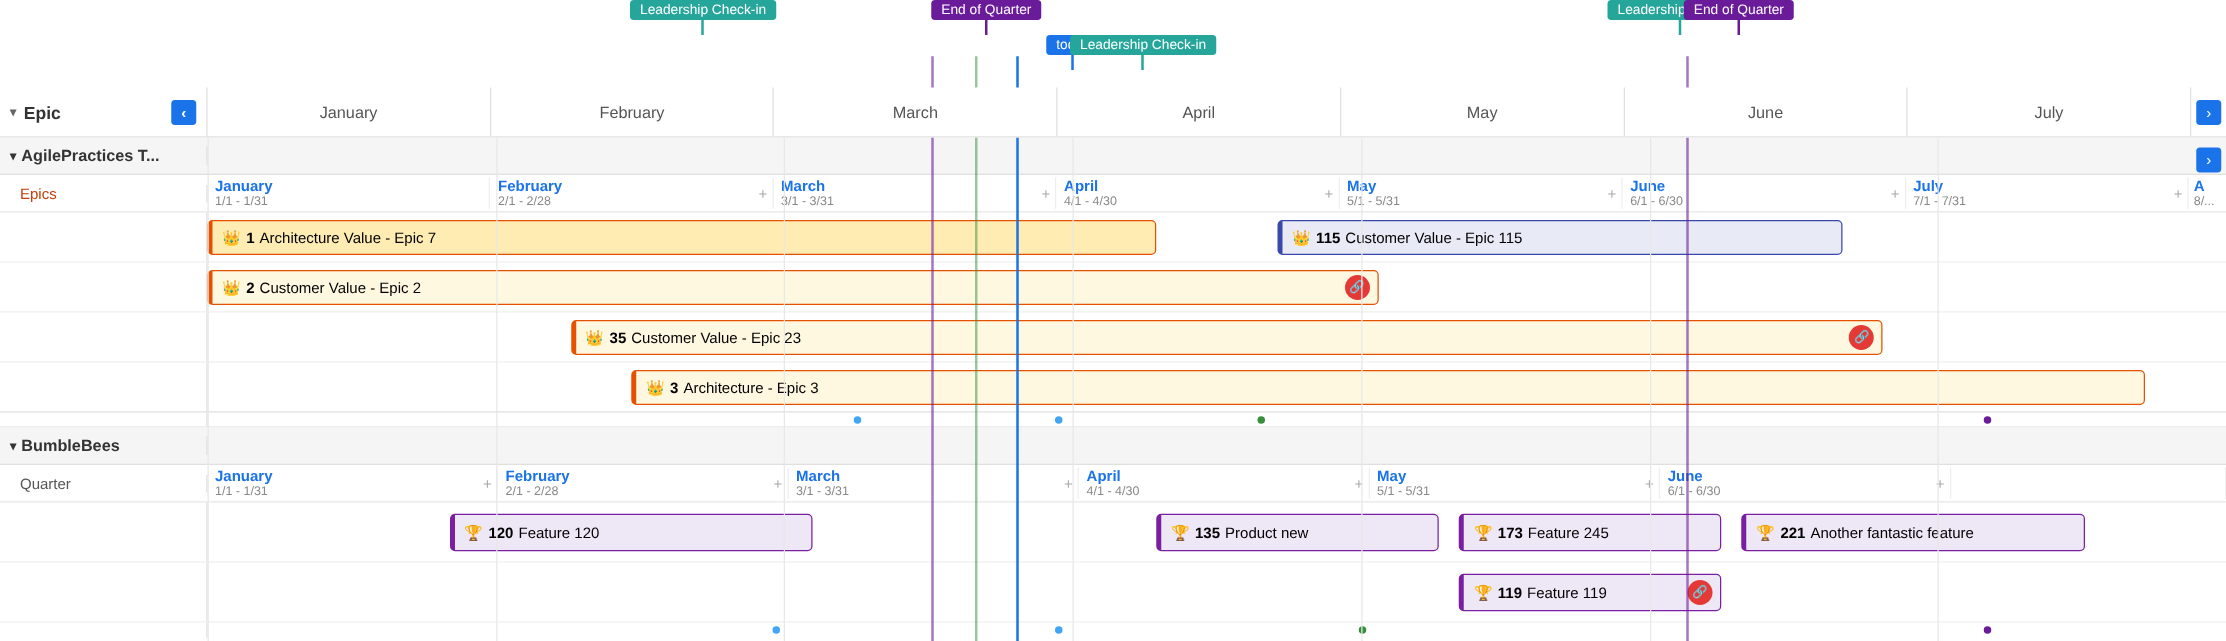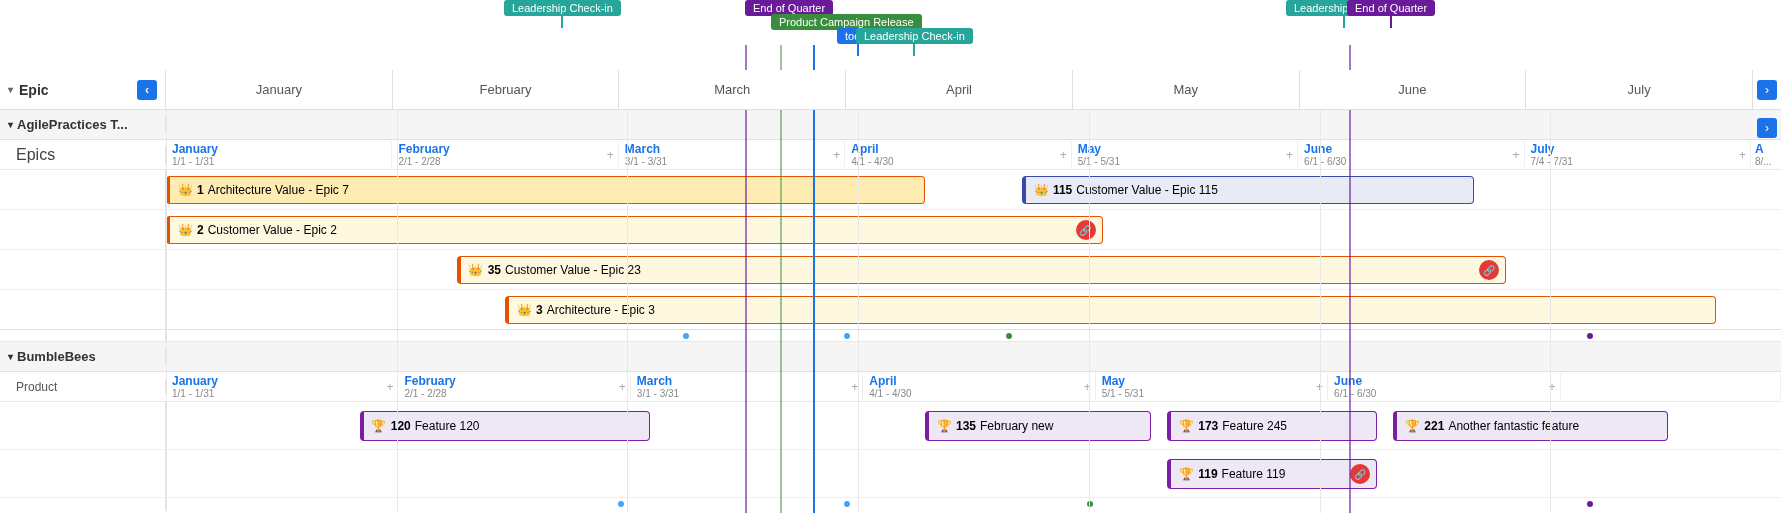--- a/index.html
+++ b/index.html
@@ -31,24 +31,20 @@
     <div style="position:absolute;left:338px;top:0;display:flex;flex-direction:column;align-items:center;">
       <div style="background:#26a69a;color:#fff;padding:2px 8px;border-radius:3px;font-size:11px;white-space:nowrap;">Leadership Check-in</div>
       <div style="width:2px;height:12px;background:#26a69a;"></div>
     </div>
 
     <div style="position:absolute;left:579px;top:0;display:flex;flex-direction:column;align-items:center;">
       <div style="background:#6a1b9a;color:#fff;padding:2px 8px;border-radius:3px;font-size:11px;white-space:nowrap;">End of Quarter</div>
       <div style="width:2px;height:12px;background:#6a1b9a;"></div>
     </div>
 
-    <div style="position:absolute;left:605px;top:14px;display:flex;flex-direction:column;align-items:center;">
-      <div style="background:#388e3c;color:#fff;padding:2px 8px;border-radius:3px;font-size:11px;white-space:nowrap;">Product Campaign Release</div>
-      <div style="width:2px;height:12px;background:#388e3c;"></div>
-    </div>
 
     <div style="position:absolute;left:671px;top:28px;display:flex;flex-direction:column;align-items:center;">
       <div style="background:#1a73e8;color:#fff;padding:2px 8px;border-radius:3px;font-size:11px;white-space:nowrap;">today</div>
       <div style="width:2px;height:12px;background:#1a73e8;"></div>
     </div>
 
     <div style="position:absolute;left:690px;top:28px;display:flex;flex-direction:column;align-items:center;">
       <div style="background:#26a69a;color:#fff;padding:2px 8px;border-radius:3px;font-size:11px;white-space:nowrap;">Leadership Check-in</div>
       <div style="width:2px;height:12px;background:#26a69a;"></div>
     </div>
@@ -94,21 +90,21 @@
 
     <div style="display:flex;height:30px;align-items:center;background:#f5f5f5;border-bottom:1px solid #e0e0e0;">
       <div style="width:166px;min-width:166px;display:flex;align-items:center;padding:0 8px;font-size:13px;font-weight:600;color:#333;border-right:1px solid #e0e0e0;gap:4px;cursor:pointer;">
         <span style="font-size:10px;">▾</span>
         <span>AgilePractices T...</span>
       </div>
       <div style="flex:1;"></div>
     </div>
 
     <div style="display:flex;height:30px;align-items:center;background:#fff;border-bottom:1px solid #e8e8e8;">
-      <div style="width:166px;min-width:166px;padding:0 16px;font-size:16px;color:#404040;border-right:1px solid #e0e0e0;display:flex;">
+      <div style="width:166px;min-width:166px;padding:0 16px;font-size:12px;color:#c2410c;border-right:1px solid #e0e0e0;display:flex;">
         <span>Epics</span>
       </div>
 
       <div style="flex:1;display:flex;">
         <div style="flex:1;border-right:1px solid #eee;display:flex;flex-direction:column;justify-content:center;padding:0 6px;">
           <span style="font-weight:600;color:#1a73e8;font-size:12px;">January</span>
           <span style="color:#888;font-size:10px;">1/1 - 1/31</span>
         </div>
         <div style="flex:1;border-right:1px solid #eee;display:flex;flex-direction:column;justify-content:center;padding:0 6px;position:relative;">
           <span style="font-weight:600;color:#1a73e8;font-size:12px;">February</span>
@@ -130,21 +126,21 @@
           <span style="color:#888;font-size:10px;">5/1 - 5/31</span>
           <span style="position:absolute;right:4px;color:#aaa;cursor:pointer;">+</span>
         </div>
         <div style="flex:1;border-right:1px solid #eee;display:flex;flex-direction:column;justify-content:center;padding:0 6px;position:relative;">
           <span style="font-weight:600;color:#1a73e8;font-size:12px;">June</span>
           <span style="color:#888;font-size:10px;">6/1 - 6/30</span>
           <span style="position:absolute;right:4px;color:#aaa;cursor:pointer;">+</span>
         </div>
         <div style="flex:1;border-right:1px solid #eee;display:flex;flex-direction:column;justify-content:center;padding:0 6px;position:relative;">
           <span style="font-weight:600;color:#1a73e8;font-size:12px;">July</span>
-          <span style="color:#888;font-size:10px;">7/4 - 7/31</span>
+          <span style="color:#888;font-size:10px;">7/1 - 7/31</span>
           <span style="position:absolute;right:4px;color:#aaa;cursor:pointer;">+</span>
         </div>
         <div style="flex:0 0 30px;display:flex;flex-direction:column;justify-content:center;padding:0 4px;">
           <span style="font-weight:600;color:#1a73e8;font-size:12px;">A</span>
           <span style="color:#888;font-size:10px;">8/...</span>
         </div>
       </div>
     </div>
 
     <div style="position:relative;display:flex;height:40px;border-bottom:1px solid #f0f0f0;">
@@ -217,21 +213,21 @@
     <div style="display:flex;height:30px;align-items:center;background:#f5f5f5;border-bottom:1px solid #e0e0e0;">
       <div style="width:166px;min-width:166px;display:flex;align-items:center;padding:0 8px;font-size:13px;font-weight:600;color:#333;border-right:1px solid #e0e0e0;gap:4px;cursor:pointer;">
         <span style="font-size:10px;">▾</span>
         <span>BumbleBees</span>
       </div>
       <div style="flex:1;"></div>
     </div>
 
     <div style="display:flex;height:30px;align-items:center;background:#fff;border-bottom:1px solid #e8e8e8;">
       <div style="width:166px;min-width:166px;padding:0 16px;font-size:12px;color:#555;border-right:1px solid #e0e0e0;display:flex;align-items:center;">
-        <span>Product</span>
+        <span>Quarter</span>
       </div>
       <div style="flex:1;display:flex;">
         <div style="flex:1;border-right:1px solid #eee;display:flex;flex-direction:column;justify-content:center;padding:0 6px;position:relative;">
           <span style="font-weight:600;color:#1a73e8;font-size:12px;">January</span>
           <span style="color:#888;font-size:10px;">1/1 - 1/31</span>
           <span style="position:absolute;right:4px;color:#aaa;cursor:pointer;">+</span>
         </div>
         <div style="flex:1;border-right:1px solid #eee;display:flex;flex-direction:column;justify-content:center;padding:0 6px;position:relative;">
           <span style="font-weight:600;color:#1a73e8;font-size:12px;">February</span>
           <span style="color:#888;font-size:10px;">2/1 - 2/28</span>
@@ -267,21 +263,21 @@
 
         <div style="position:absolute;left:12%;width:18%;height:30px;top:9px;background:#ede7f6;border:1px solid #7b1fa2;border-left:4px solid #7b1fa2;border-radius:4px;display:flex;align-items:center;padding:0 8px;font-size:12px;cursor:pointer;overflow:hidden;">
           <span style="margin-right:4px;">🏆</span>
           <span style="font-weight:700;margin-right:4px;">120</span>
           <span>Feature 120</span>
         </div>
 
         <div style="position:absolute;left:47%;width:14%;height:30px;top:9px;background:#ede7f6;border:1px solid #7b1fa2;border-left:4px solid #7b1fa2;border-radius:4px;display:flex;align-items:center;padding:0 8px;font-size:12px;cursor:pointer;overflow:hidden;">
           <span style="margin-right:4px;">🏆</span>
           <span style="font-weight:700;margin-right:4px;">135</span>
-          <span>February new</span>
+          <span>Product new</span>
         </div>
 
         <div style="position:absolute;left:62%;width:13%;height:30px;top:9px;background:#ede7f6;border:1px solid #7b1fa2;border-left:4px solid #7b1fa2;border-radius:4px;display:flex;align-items:center;padding:0 8px;font-size:12px;cursor:pointer;overflow:hidden;">
           <span style="margin-right:4px;">🏆</span>
           <span style="font-weight:700;margin-right:4px;">173</span>
           <span>Feature 245</span>
         </div>
 
         <div style="position:absolute;left:76%;width:17%;height:30px;top:9px;background:#ede7f6;border:1px solid #7b1fa2;border-left:4px solid #7b1fa2;border-radius:4px;display:flex;align-items:center;padding:0 8px;font-size:12px;cursor:pointer;overflow:hidden;">
           <span style="margin-right:4px;">🏆</span>

